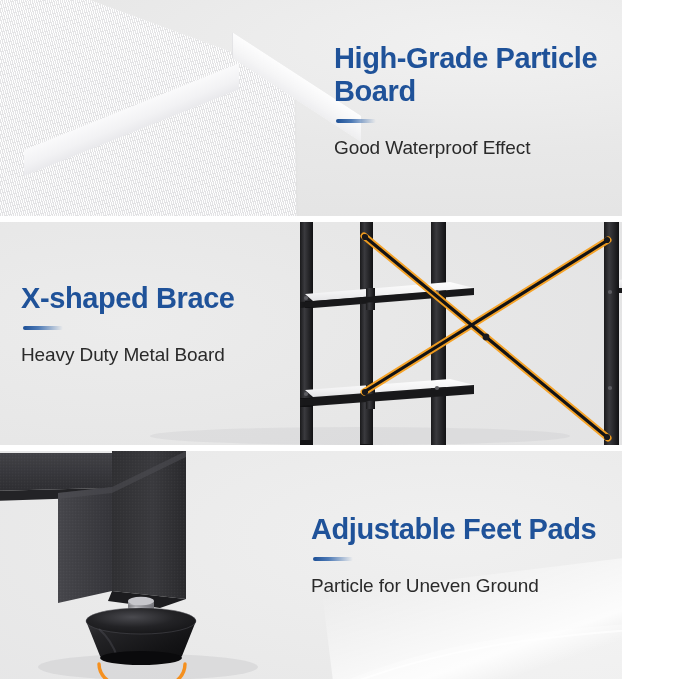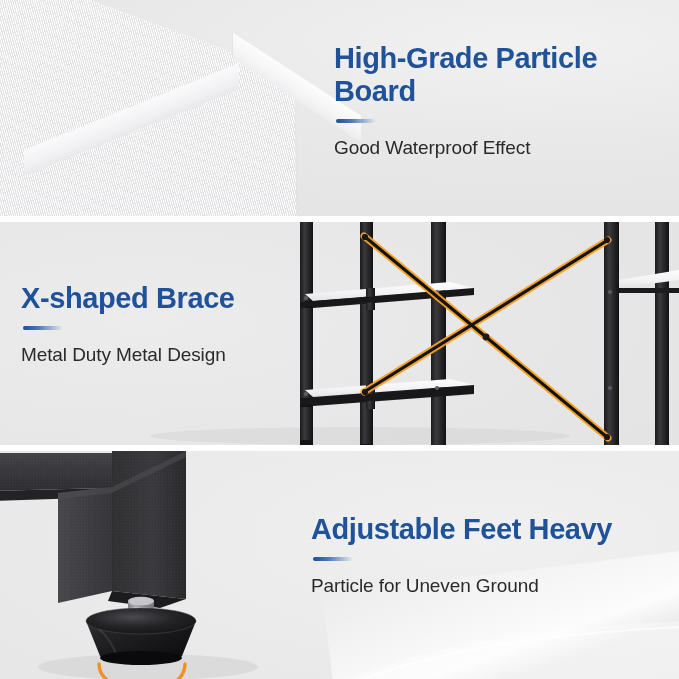--- a/index.html
+++ b/index.html
@@ -21,26 +21,26 @@
     height: 679px;
     background: #ffffff;
     display: flex;
     flex-direction: column;
     justify-content: space-between;
   }
 
   
   .panel {
     position: relative;
-    width: 679px;
+    width: 622px;
     overflow: hidden;
     background: #e9e9e9;
   }
   .panel-1 { height: 217px; }
-  .panel-2 { height: 224px; padding-left: 36px; }
+  .panel-2 { height: 224px; }
   .panel-3 { height: 229px; }
 
   .divider {
     width: 679px;
     height: 6px;
     background: #ffffff;
     flex: 0 0 auto;
   }
 
   
@@ -256,21 +256,21 @@
       <circle cx="365" cy="170" r="3.1" fill="#17171a"></circle>
       <circle cx="607" cy="18" r="3.1" fill="#17171a"></circle>
       <circle cx="607" cy="215" r="3.1" fill="#17171a"></circle>
 
       <circle cx="486" cy="115" r="3.4" fill="#1a1a1d"></circle>
     </svg>
 
     <div class="text-block tb-2">
       <h2 class="headline">X-shaped Brace</h2>
       <div class="accent-bar"></div>
-      <p class="subline">Metal Duty Metal Design</p>
+      <p class="subline">Heavy Duty Metal Board</p>
     </div>
   </section>
 
   <div class="divider"></div>
 
   <section class="panel panel-3">
     <div class="p3-bg"></div>
 
     <svg class="foot-svg" width="679" height="229" viewBox="0 0 679 229">
       <defs>
@@ -346,21 +346,21 @@
         <path d="M99,213 C99,232 126,240 140,240"></path>
         <path d="M185,213 C185,232 160,240 150,240"></path>
       </g>
       <polygon points="139,234 155,241 139,247" fill="#f5901f"></polygon>
 
       <path d="M350,228 C430,196 520,178 679,170 L679,229 Z" fill="#ffffff" opacity="0.35"></path>
       <path d="M360,229 C440,200 530,184 679,176" stroke="#ffffff" stroke-width="2" fill="none" opacity="0.7"></path>
     </svg>
 
     <div class="text-block tb-3">
-      <h2 class="headline">Adjustable Feet Heavy</h2>
+      <h2 class="headline">Adjustable Feet Pads</h2>
       <div class="accent-bar"></div>
       <p class="subline">Particle for Uneven Ground</p>
     </div>
 
     <div class="p3-sweep"></div>
   </section>
 
 </div>
 
 </body></html>

